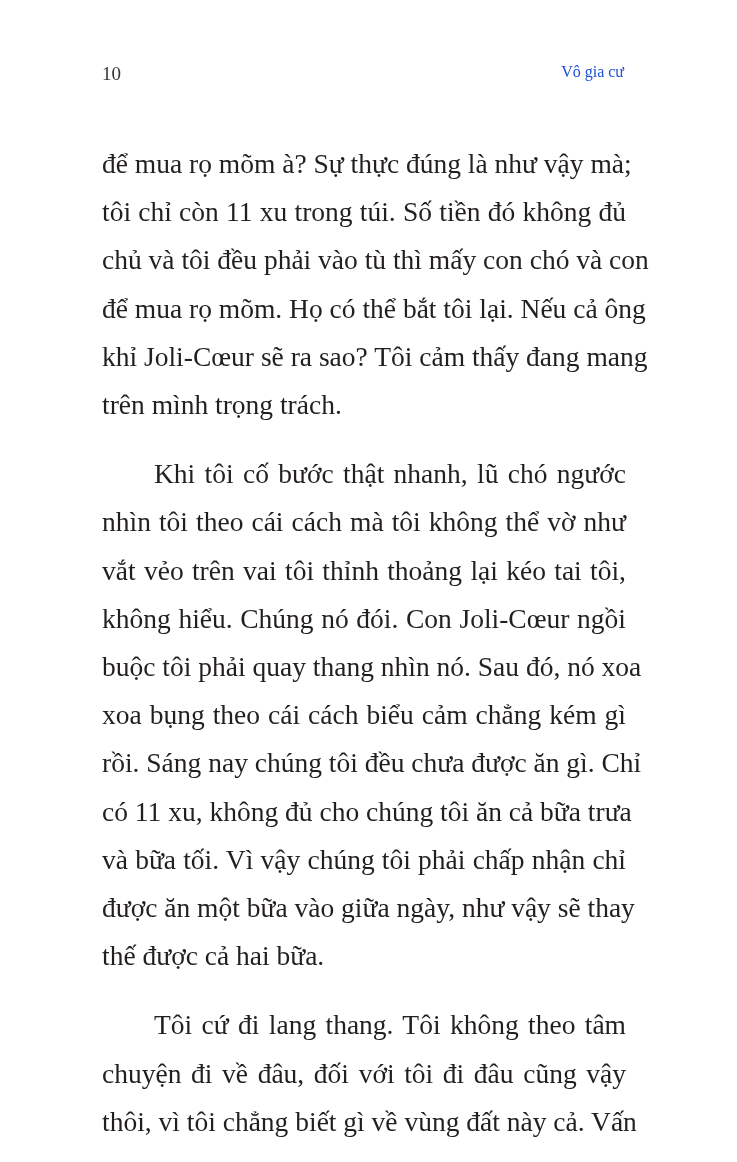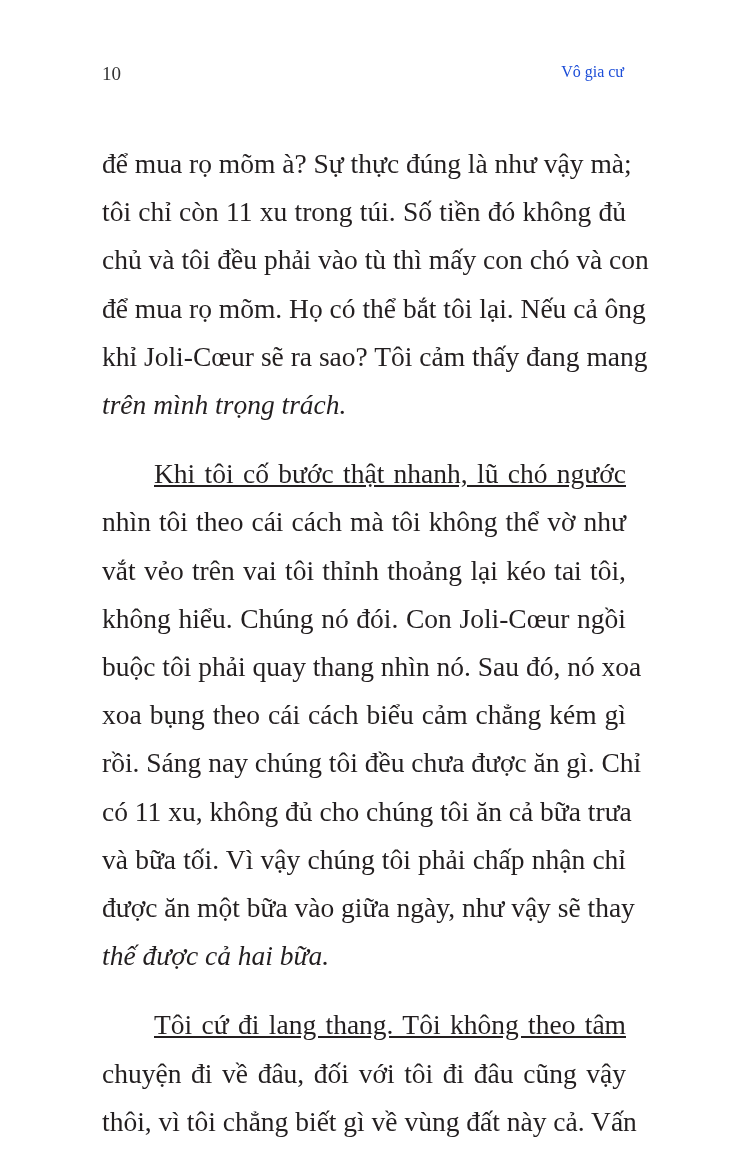--- a/index.html
+++ b/index.html
@@ -46,25 +46,23 @@
       text-align-last: left;
     }
     .para .line {
       display: block;
       text-align: justify;
       text-align-last: justify;
       white-space: nowrap;
     }
     .para .line.last {
       text-align-last: left;
-      font-style: italic;
     }
     .para.indent .line.first {
       text-indent: 52px;
-      text-decoration: underline;
     }
   </style>
 </head>
 <body>
 
 <div class="running-header">
   <span class="page-num">10</span>
   <span class="title">Vô gia cư</span>
 </div>
 

